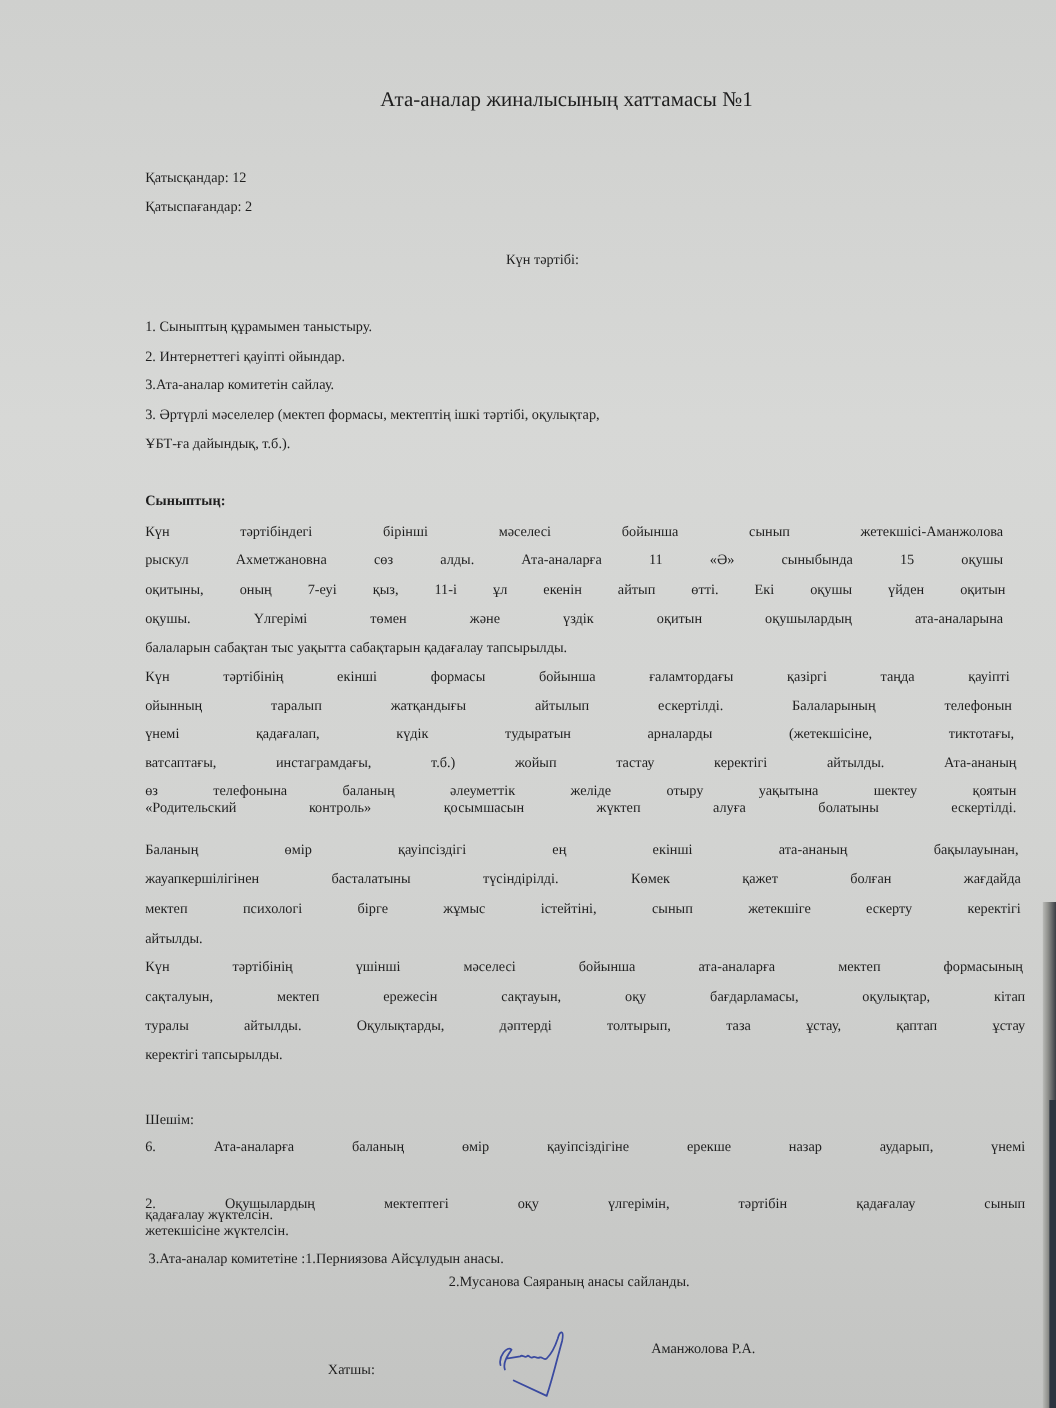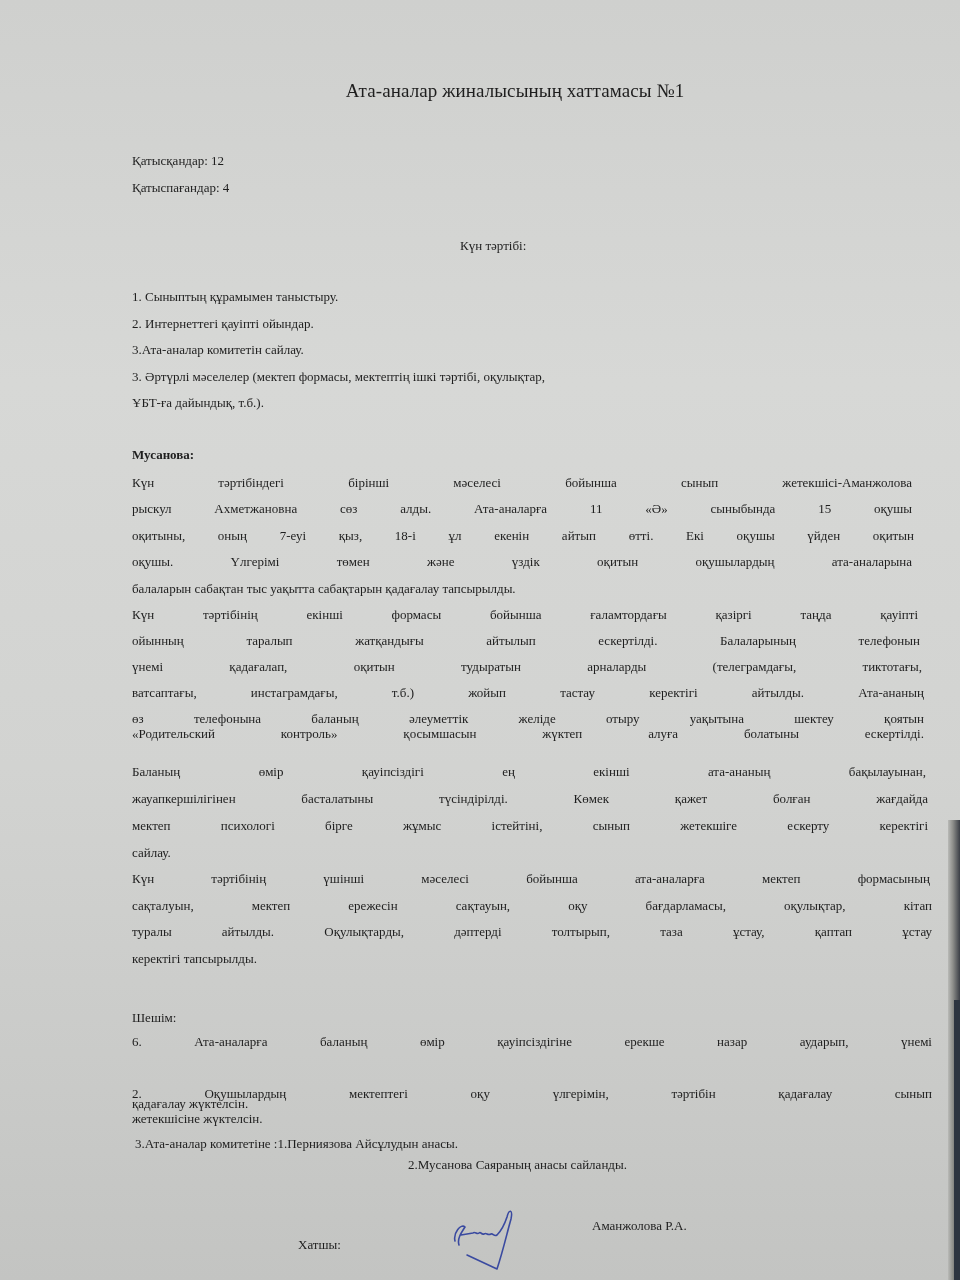--- a/index.html
+++ b/index.html
@@ -32,50 +32,50 @@
 <body>
 
 <div class="edge"></div>
 <div class="edge2"></div>
 
 <div class="page">
 
   <div class="title">Ата-аналар жиналысының хаттамасы №1</div>
 
   <div class="line" style="top:133px">Қатысқандар: 12</div>
-  <div class="line" style="top:160px">Қатыспағандар: 4</div>
+  <div class="line" style="top:160px">Қатыспағандар: 2</div>
 
-  <div class="line" style="top:218px; left:460px">Күн тәртібі:</div>
+  <div class="line" style="top:208px; left:460px">Күн тәртібі:</div>
 
   <div>
     <div class="line" style="top:269px">1. Сыныптың құрамымен таныстыру.</div>
     <div class="line" style="top:296px">2. Интернеттегі қауіпті ойындар.</div>
     <div class="line" style="top:322px">3.Ата-аналар комитетін сайлау.</div>
     <div class="line" style="top:349px">3. Әртүрлі мәселелер (мектеп формасы, мектептің ішкі тәртібі, оқулықтар,</div>
     <div class="line" style="top:375px">ҰБТ-ға дайындық, т.б.).</div>
   </div>
 
-  <div class="line bold" style="top:427px">Мусанова:</div>
+  <div class="line bold" style="top:427px">Сыныптың:</div>
 
   <div>
     <div class="line" style="top:455px; width:780px; text-align-last:justify; text-align:justify; white-space:normal; word-spacing:4px">Күн тәртібіндегі бірінші мәселесі бойынша сынып жетекшісі-Аманжолова</div>
     <div class="line" style="top:481px; width:780px; text-align-last:justify; text-align:justify; white-space:normal">рыскул Ахметжановна сөз алды. Ата-аналарға 11 «Ә» сыныбында 15 оқушы</div>
-    <div class="line" style="top:508px; width:782px; text-align-last:justify; text-align:justify; white-space:normal">оқитыны, оның 7-еуі қыз, 18-і ұл екенін айтып өтті. Екі оқушы үйден оқитын</div>
+    <div class="line" style="top:508px; width:782px; text-align-last:justify; text-align:justify; white-space:normal">оқитыны, оның 7-еуі қыз, 11-і ұл екенін айтып өтті. Екі оқушы үйден оқитын</div>
     <div class="line" style="top:534px; width:780px; text-align-last:justify; text-align:justify; white-space:normal">оқушы. Үлгерімі төмен және үздік оқитын оқушылардың ата-аналарына</div>
     <div class="line" style="top:561px">балаларын сабақтан тыс уақытта сабақтарын қадағалау тапсырылды.</div>
     <div class="line" style="top:587px; width:786px; text-align-last:justify; text-align:justify; white-space:normal">Күн тәртібінің екінші формасы бойынша ғаламтордағы қазіргі таңда қауіпті</div>
     <div class="line" style="top:613px; width:788px; text-align-last:justify; text-align:justify; white-space:normal">ойынның таралып жатқандығы айтылып ескертілді. Балаларының телефонын</div>
-    <div class="line" style="top:639px; width:790px; text-align-last:justify; text-align:justify; white-space:normal">үнемі қадағалап, оқитын тудыратын арналарды (телеграмдағы, тиктотағы,</div>
+    <div class="line" style="top:639px; width:790px; text-align-last:justify; text-align:justify; white-space:normal">үнемі қадағалап, күдік тудыратын арналарды (жетекшісіне, тиктотағы,</div>
     <div class="line" style="top:665px; width:792px; text-align-last:justify; text-align:justify; white-space:normal">ватсаптағы, инстаграмдағы, т.б.) жойып тастау керектігі айтылды. Ата-ананың</div>
     <div class="line" style="top:691px; width:792px; text-align-last:justify; text-align:justify; white-space:normal">өз телефонына баланың әлеуметтік желіде отыру уақытына шектеу қоятын</div>
     <div class="line" style="top:706px; width:792px; text-align-last:justify; text-align:justify; white-space:normal">«Родительский контроль» қосымшасын жүктеп алуға болатыны ескертілді.</div>
     <div class="line" style="top:744px; width:794px; text-align-last:justify; text-align:justify; white-space:normal; word-spacing:18px">Баланың өмір қауіпсіздігі ең екінші ата-ананың бақылауынан,</div>
     <div class="line" style="top:771px; width:796px; text-align-last:justify; text-align:justify; white-space:normal">жауапкершілігінен басталатыны түсіндірілді. Көмек қажет болған жағдайда</div>
     <div class="line" style="top:798px; width:796px; text-align-last:justify; text-align:justify; white-space:normal">мектеп психологі бірге жұмыс істейтіні, сынып жетекшіге ескерту керектігі</div>
-    <div class="line" style="top:825px">сайлау.</div>
+    <div class="line" style="top:825px">айтылды.</div>
     <div class="line" style="top:851px; width:798px; text-align-last:justify; text-align:justify; white-space:normal">Күн тәртібінің үшінші мәселесі бойынша ата-аналарға мектеп формасының</div>
     <div class="line" style="top:878px; width:800px; text-align-last:justify; text-align:justify; white-space:normal">сақталуын, мектеп ережесін сақтауын, оқу бағдарламасы, оқулықтар, кітап</div>
     <div class="line" style="top:904px; width:800px; text-align-last:justify; text-align:justify; white-space:normal">туралы айтылды. Оқулықтарды, дәптерді толтырып, таза ұстау, қаптап ұстау</div>
     <div class="line" style="top:931px">керектігі тапсырылды.</div>
   </div>
 
   <div class="line" style="top:990px">Шешім:</div>
 
   <div>
     <div class="line" style="top:1014px; width:800px; text-align-last:justify; text-align:justify; white-space:normal">6. Ата-аналарға баланың өмір қауіпсіздігіне ерекше назар аударып, үнемі</div>

